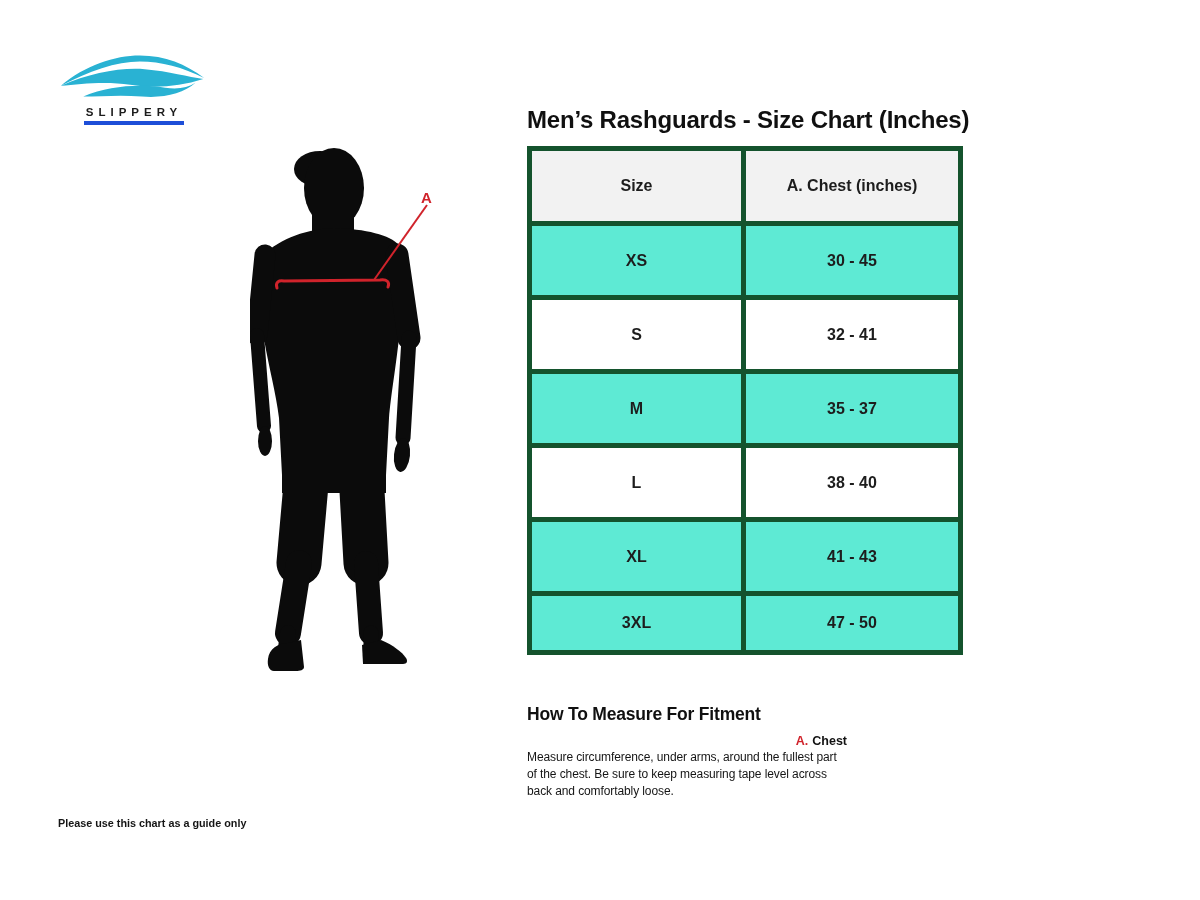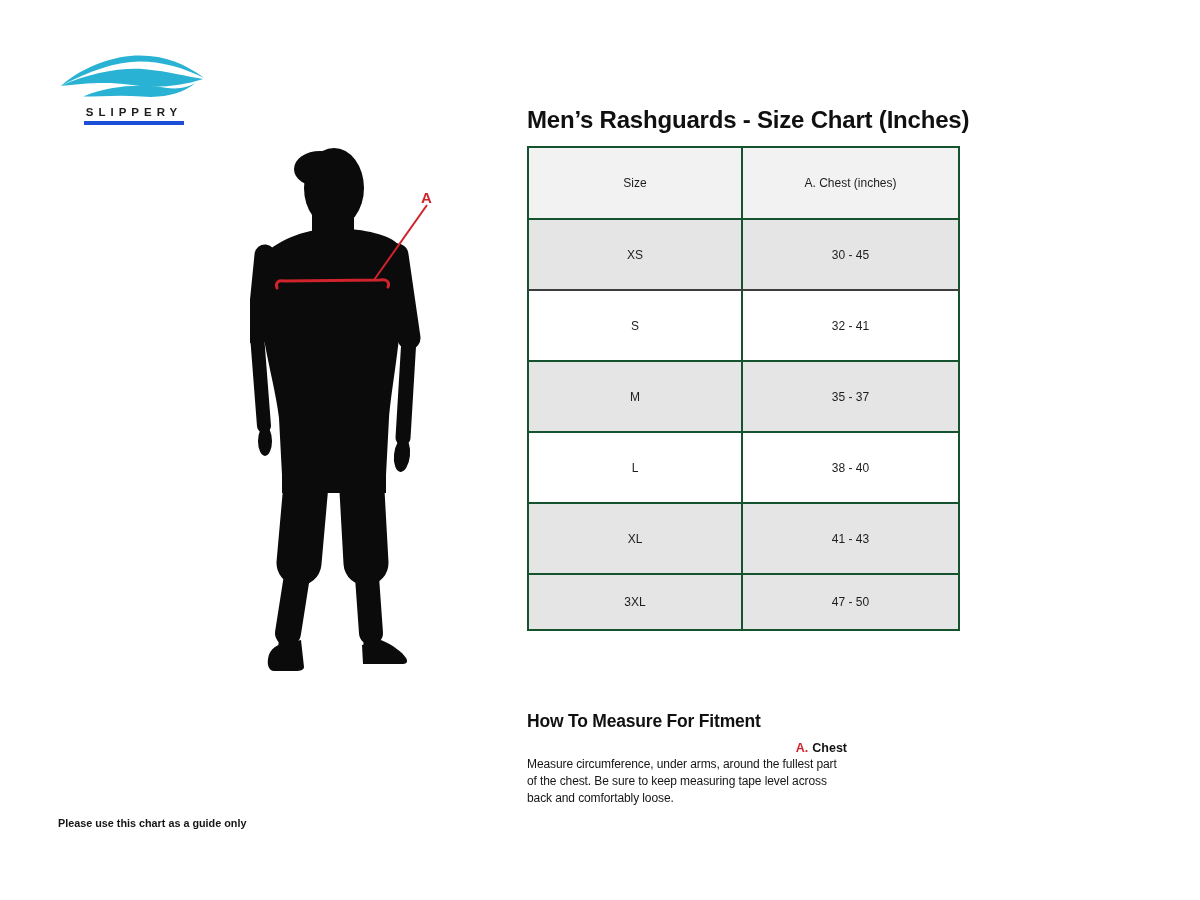--- a/index.html
+++ b/index.html
@@ -21,34 +21,34 @@
   .page-title{
     position:absolute;left:527px;top:106px;font-size:24px;font-weight:bold;
     color:#101010;letter-spacing:-0.2px;
   }
   
   .size-table{
     position:absolute;left:527px;top:146px;width:431px;
     border-collapse:collapse;table-layout:fixed;
   }
   .size-table th,.size-table td{
-    border:2px solid #14532d;text-align:center;vertical-align:middle;
-    font-size:12px;font-weight:400;color:#1d1d1d;padding:0;
+    border:5px solid #14532d;text-align:center;vertical-align:middle;
+    font-size:16px;font-weight:700;color:#1d1d1d;padding:0;
   }
   .size-table col.c1{width:214px;}
   .size-table col.c2{width:217px;}
   tr.h-head th{height:70px;background:#f2f2f2;}
   tr.h-std td{height:69px;}
   tr.h-short td{height:54px;}
-  tr.row-gray td{background:#e5e5e5;}
+  tr.row-gray td{background:#5eead4;}
   tr.row-white td{background:#ffffff;}
   tr.dark-bottom td{border-bottom:2px solid #3d3d3d;}
   
   .measure{position:absolute;left:527px;top:704px;width:320px;}
-  .measure-heading{font-size:17.5px;font-weight:bold;color:#101010;margin:7px 0 9px 0;letter-spacing:-0.2px;}
+  .measure-heading{font-size:17.5px;font-weight:bold;color:#101010;margin:0 0 9px 0;letter-spacing:-0.2px;}
   .measure-key-line{font-size:12.5px;font-weight:bold;margin:0 0 1px 0;text-align:right;}
   .measure-key{color:#d0232b;}
   .measure-name{color:#121212;margin-left:4px;}
   .measure-desc{
     font-size:12px;font-weight:500;line-height:17px;color:#151515;
     margin:0;width:312px;letter-spacing:-0.1px;
   }
   
   .disclaimer{position:absolute;left:58px;top:817px;font-size:10.8px;font-weight:600;color:#151515;line-height:12.5px;}
 </style>

